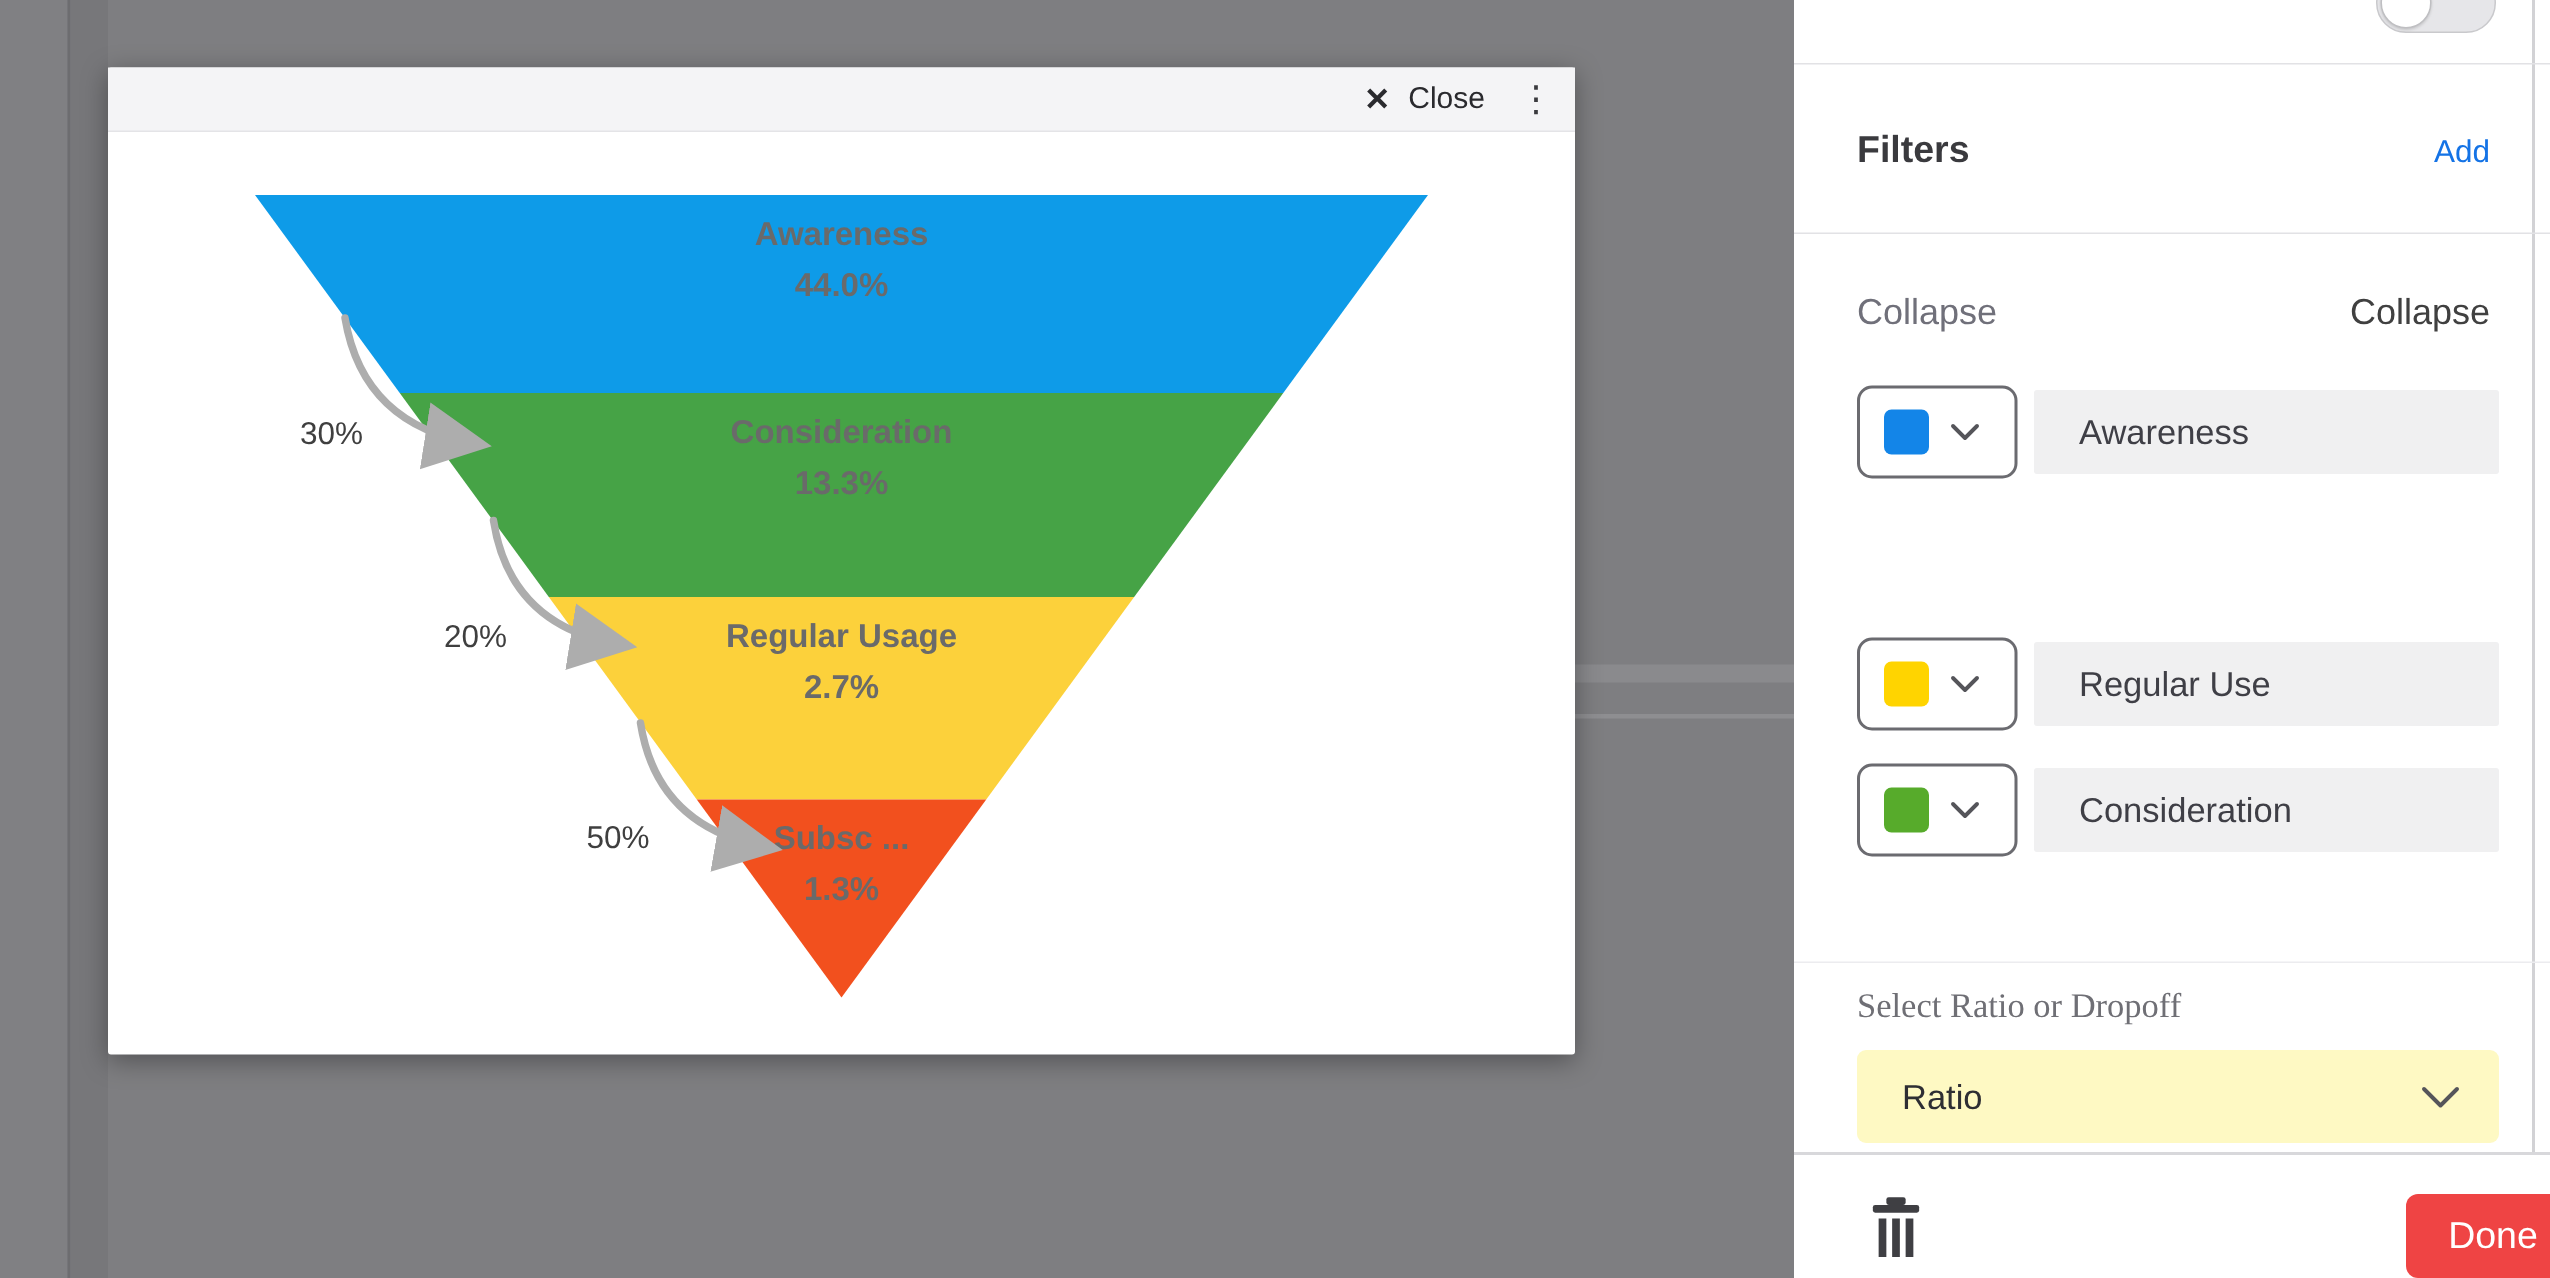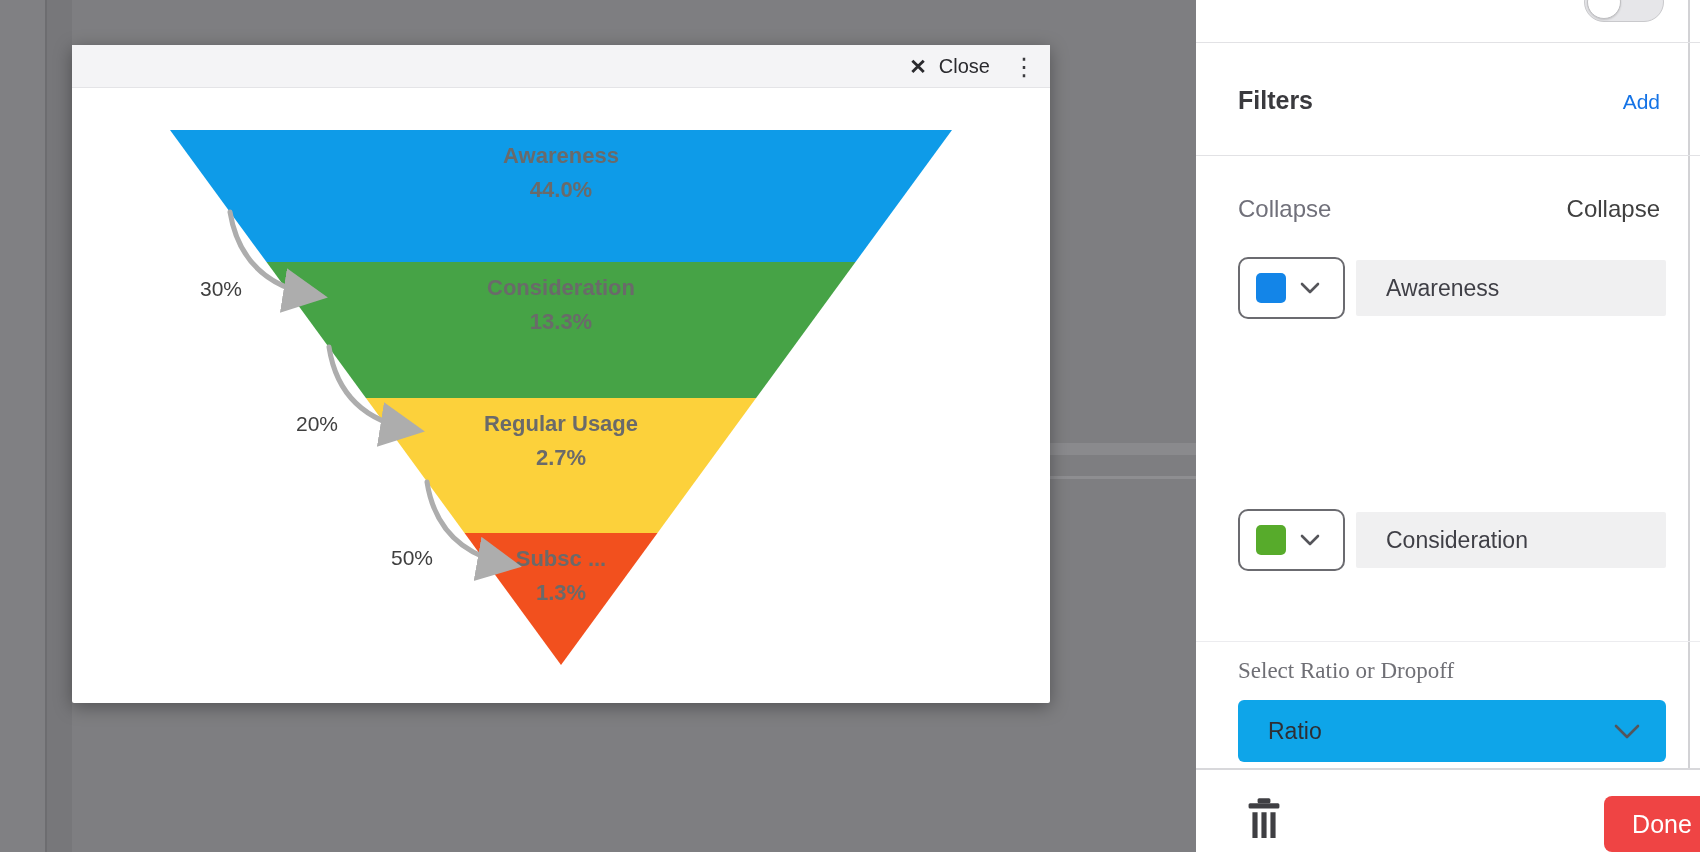--- a/index.html
+++ b/index.html
@@ -52,21 +52,21 @@
   .swatch-btn { position:absolute; left:0; top:0; width:107px; height:62px; background:#FFFFFF;
                 border:2px solid #6B6B70; border-radius:10px; cursor:pointer;
                 display:flex; align-items:center; }
   .swatch-color { width:30px; height:30px; border-radius:5px; margin-left:16px; }
   .swatch-chevron { margin-left:14px; display:flex; }
   .metric-label-bar { position:absolute; left:118px; top:3px; width:310px; height:56px;
                       background:#F0F0F1; border-radius:2px; display:flex; align-items:center; }
   .metric-label-bar span { margin-left:30px; font-size:23px; color:#3F3F46; }
 
   .ratio-label { position:absolute; left:42px; top:658px; font-size:23px; color:#6F6F75;font-family:Liberation Serif, serif; }
-  .ratio-select { position:absolute; left:42px; top:700px; width:428px; height:62px; background:#0ea5e9;
+  .ratio-select { position:absolute; left:42px; top:700px; width:428px; height:62px; background:#fef9c3;
                   border-radius:6px; display:flex; align-items:center; cursor:pointer; }
   .ratio-select span.val { margin-left:30px; font-size:23px; color:#2E2E33; flex:1; }
   .ratio-select .sel-chevron { margin-right:26px; display:flex; }
 
   .footer-divider { position:absolute; left:0; top:768px; width:504px; height:2px; background:#D8D8DB; }
   .trash-btn { position:absolute; left:50px; top:798px; width:36px; height:44px; cursor:pointer; }
   .done-btn { position:absolute; left:388px; top:796px; width:116px; height:56px; border-radius:8px;
               display:flex; align-items:center; justify-content:center; color:#FFFFFF;
               font-size:25px; cursor:pointer; }
 </style>
@@ -140,20 +140,33 @@
             <path d="M2 2 L10 10 L18 2" fill="none" stroke="#55555A" stroke-width="2.6" stroke-linecap="round" stroke-linejoin="round"></path>
           </svg>
       </span>
     </div>
     <div class="metric-label-bar">
       <span>Awareness</span>
     </div>
   </div>
 
 
+  <div class="metric-row" style="top:425px;">
+    <div class="swatch-btn">
+      <div class="swatch-color" style="background: rgb(255, 212, 0);"></div>
+      <span class="swatch-chevron">
+        <svg width="20" height="12" viewBox="0 0 20 12">
+            <path d="M2 2 L10 10 L18 2" fill="none" stroke="#55555A" stroke-width="2.6" stroke-linecap="round" stroke-linejoin="round"></path>
+          </svg>
+      </span>
+    </div>
+    <div class="metric-label-bar">
+      <span>Regular Use</span>
+    </div>
+  </div>
 
   <div class="metric-row" style="top:509px;">
     <div class="swatch-btn">
       <div class="swatch-color" style="background: rgb(87, 171, 43);"></div>
       <span class="swatch-chevron">
         <svg width="20" height="12" viewBox="0 0 20 12">
             <path d="M2 2 L10 10 L18 2" fill="none" stroke="#55555A" stroke-width="2.6" stroke-linecap="round" stroke-linejoin="round"></path>
           </svg>
       </span>
     </div>

